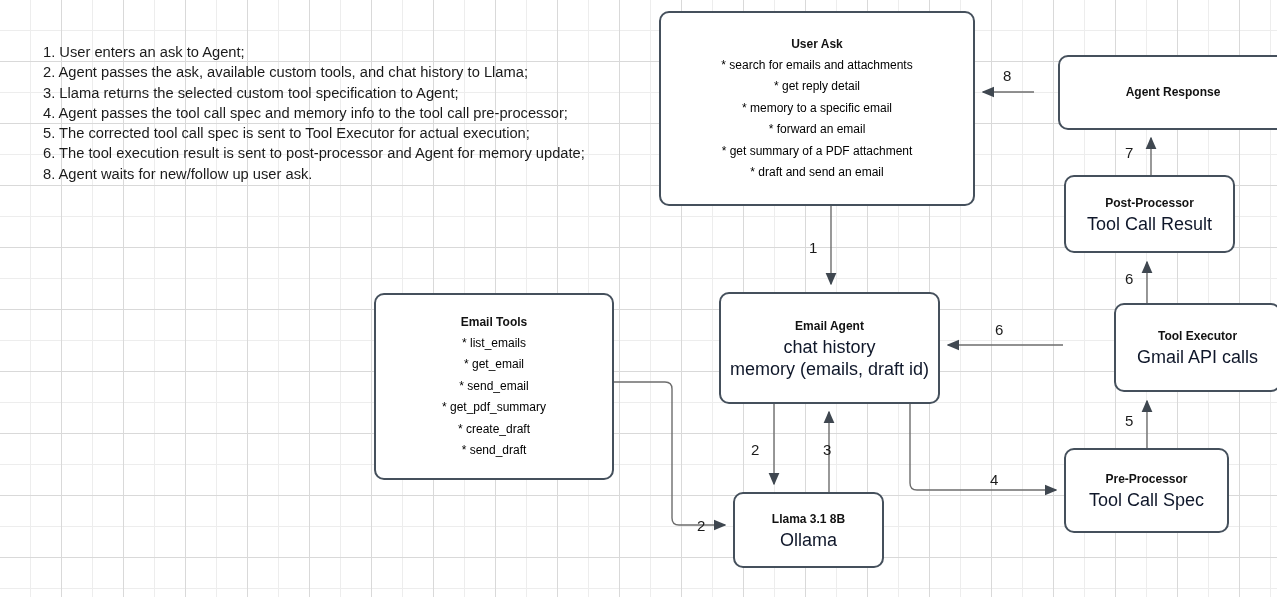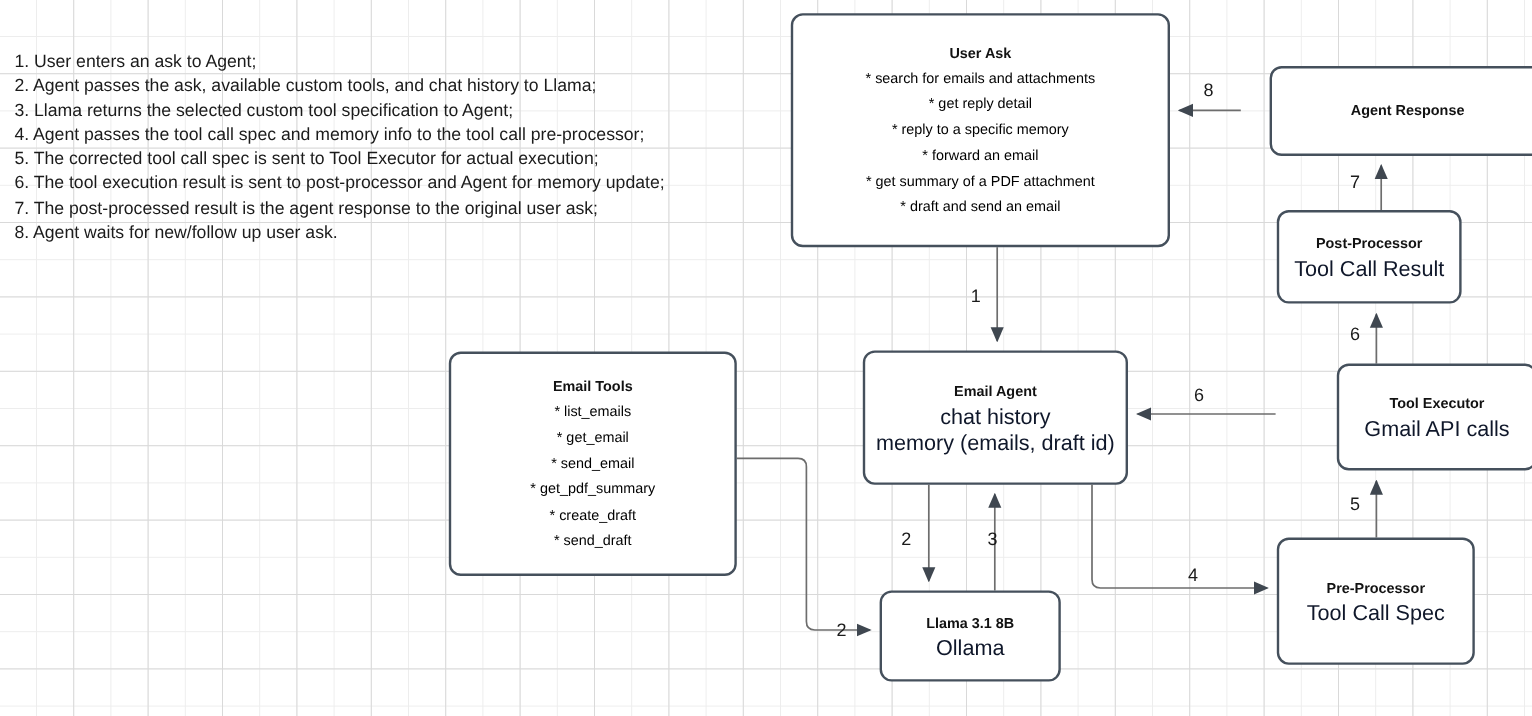--- a/index.html
+++ b/index.html
@@ -72,21 +72,21 @@
   #legend {
     position: absolute;
     left: 12px;
     top: 42px;
     width: 630px;
     font-size: 14.7px;
     line-height: 20.3px;
     color: #1b1b1b;
     z-index: 4;
   }
-  #legend div { white-space: nowrap; }
+  #legend div { white-space: nowrap; margin-left: 31px; }
 
   
   #edges {
     position: absolute;
     left: 0; top: 0;
     width: 1277px;
     height: 597px;
     z-index: 2;
     pointer-events: none;
   }
@@ -142,51 +142,50 @@
   <span class="edge-label" style="left:1125px; top:144px;">7</span>
   <span class="edge-label" style="left:1003px; top:67px;">8</span>
 
   <div id="legend">
     <div>1. User enters an ask to Agent;</div>
     <div>2. Agent passes the ask, available custom tools, and chat history to Llama;</div>
     <div>3. Llama returns the selected custom tool specification to Agent;</div>
     <div>4. Agent passes the tool call spec and memory info to the tool call pre-processor;</div>
     <div>5. The corrected tool call spec is sent to Tool Executor for actual execution;</div>
     <div>6. The tool execution result is sent to post-processor and Agent for memory update;</div>
-    <div>7. The post-processed result is the agent response to the original user ask;</div>
     <div>8. Agent waits for new/follow up user ask.</div>
   </div>
 
   <div class="node" style="left:659px; top:11px; width:316px; height:195px;">
     <div class="title">User Ask</div>
     <div class="bullets">
       <div>* search for emails and attachments</div>
       <div>* get reply detail</div>
-      <div>* reply to a specific memory</div>
+      <div>* memory to a specific email</div>
       <div>* forward an email</div>
       <div>* get summary of a PDF attachment</div>
       <div>* draft and send an email</div>
     </div>
   </div>
 
   <div class="node" style="left:1034px; top:55px; width:230px; height:75px;margin-left:24px;">
     <div class="title">Agent Response</div>
   </div>
 
-  <div class="node" style="left:1064px; top:175px; width:154px; height:78px;">
+  <div class="node" style="left:1064px; top:175px; width:171px; height:78px;">
     <div class="title">Post-Processor</div>
     <div class="sub">Tool Call Result</div>
   </div>
 
   <div class="node" style="left:1114px; top:303px; width:167px; height:89px;">
     <div class="title">Tool Executor</div>
     <div class="sub">Gmail API calls</div>
   </div>
 
-  <div class="node" style="left:1064px; top:448px; width:165px; height:106px;">
+  <div class="node" style="left:1064px; top:448px; width:165px; height:85px;">
     <div class="title">Pre-Processor</div>
     <div class="sub">Tool Call Spec</div>
   </div>
 
   <div class="node" style="left:719px; top:292px; width:221px; height:112px;">
     <div class="title">Email Agent</div>
     <div class="sub">chat history</div>
     <div class="sub">memory (emails, draft id)</div>
   </div>
 

